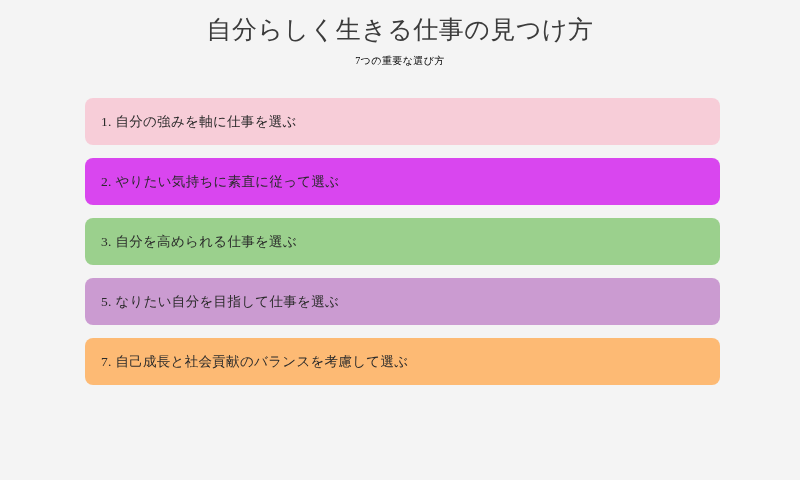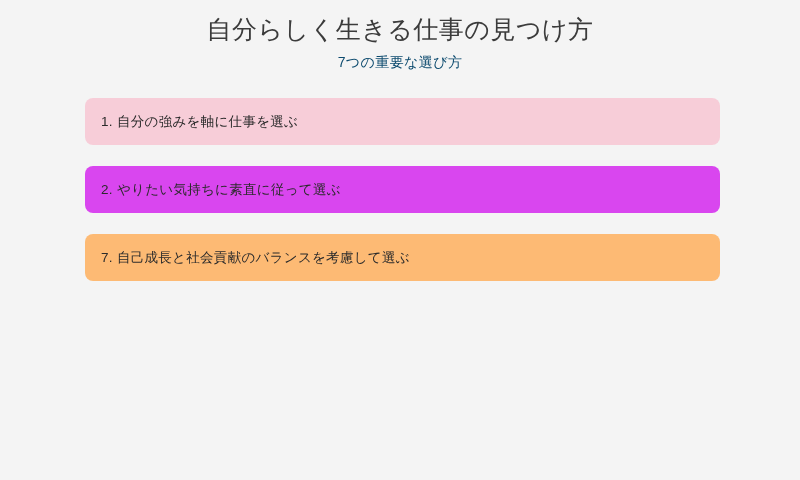--- a/index.html
+++ b/index.html
@@ -11,53 +11,54 @@
     height: 480px;
     background: #f4f4f4;
     font-family: "Liberation Sans", "DejaVu Sans", sans-serif;
     overflow: hidden;
   }
   .page {
     position: relative;
     width: 800px;
     height: 360px;
     box-sizing: border-box;
+    font-family: Liberation Serif, serif;
   }
   .header {
     width: 100%;
     text-align: center;
     padding-top: 14px;
   }
   .page-title {
     font-size: 25px;
     font-weight: 400;
     color: #3b3b3b;
     letter-spacing: 0.5px;
     line-height: 1.25;
     margin: 0;
   }
   .page-subtitle {
-    font-size: 14px;
+    font-size: 10px;
     font-weight: 400;
-    color: #0c4a6e;
+    color: #000000;
     letter-spacing: 0.4px;
     margin: 9px 0 0 0;
   }
   .bars {
     position: absolute;
     left: 85px;
     top: 98px;
     width: 635px;
   }
   .bar {
     height: 47px;
     border-radius: 8px;
     display: flex;
     align-items: center;
-    margin-bottom: 21px;
+    margin-bottom: 13px;
     box-sizing: border-box;
     padding-left: 16px;
   }
   .bar-label {
     font-size: 13.5px;
     color: #2b2b2b;
     font-weight: 400;
     letter-spacing: 0.3px;
     white-space: nowrap;
   }
@@ -75,22 +76,28 @@
   <div class="bars">
 
     <div class="bar" style="background-color: rgb(247, 205, 216);">
       <span class="bar-label">1. 自分の強みを軸に仕事を選ぶ</span>
     </div>
 
     <div class="bar" style="background-color: #d946ef;">
       <span class="bar-label">2. やりたい気持ちに素直に従って選ぶ</span>
     </div>
 
+    <div class="bar" style="background-color: rgb(155, 208, 141);">
+      <span class="bar-label">3. 自分を高められる仕事を選ぶ</span>
+    </div>
 
 
+    <div class="bar" style="background-color: rgb(203, 155, 209);">
+      <span class="bar-label">5. なりたい自分を目指して仕事を選ぶ</span>
+    </div>
 
 
     <div class="bar" style="background-color: #fdba74;">
       <span class="bar-label">7. 自己成長と社会貢献のバランスを考慮して選ぶ</span>
     </div>
 
   </div>
 </div>
 
 </body></html>

